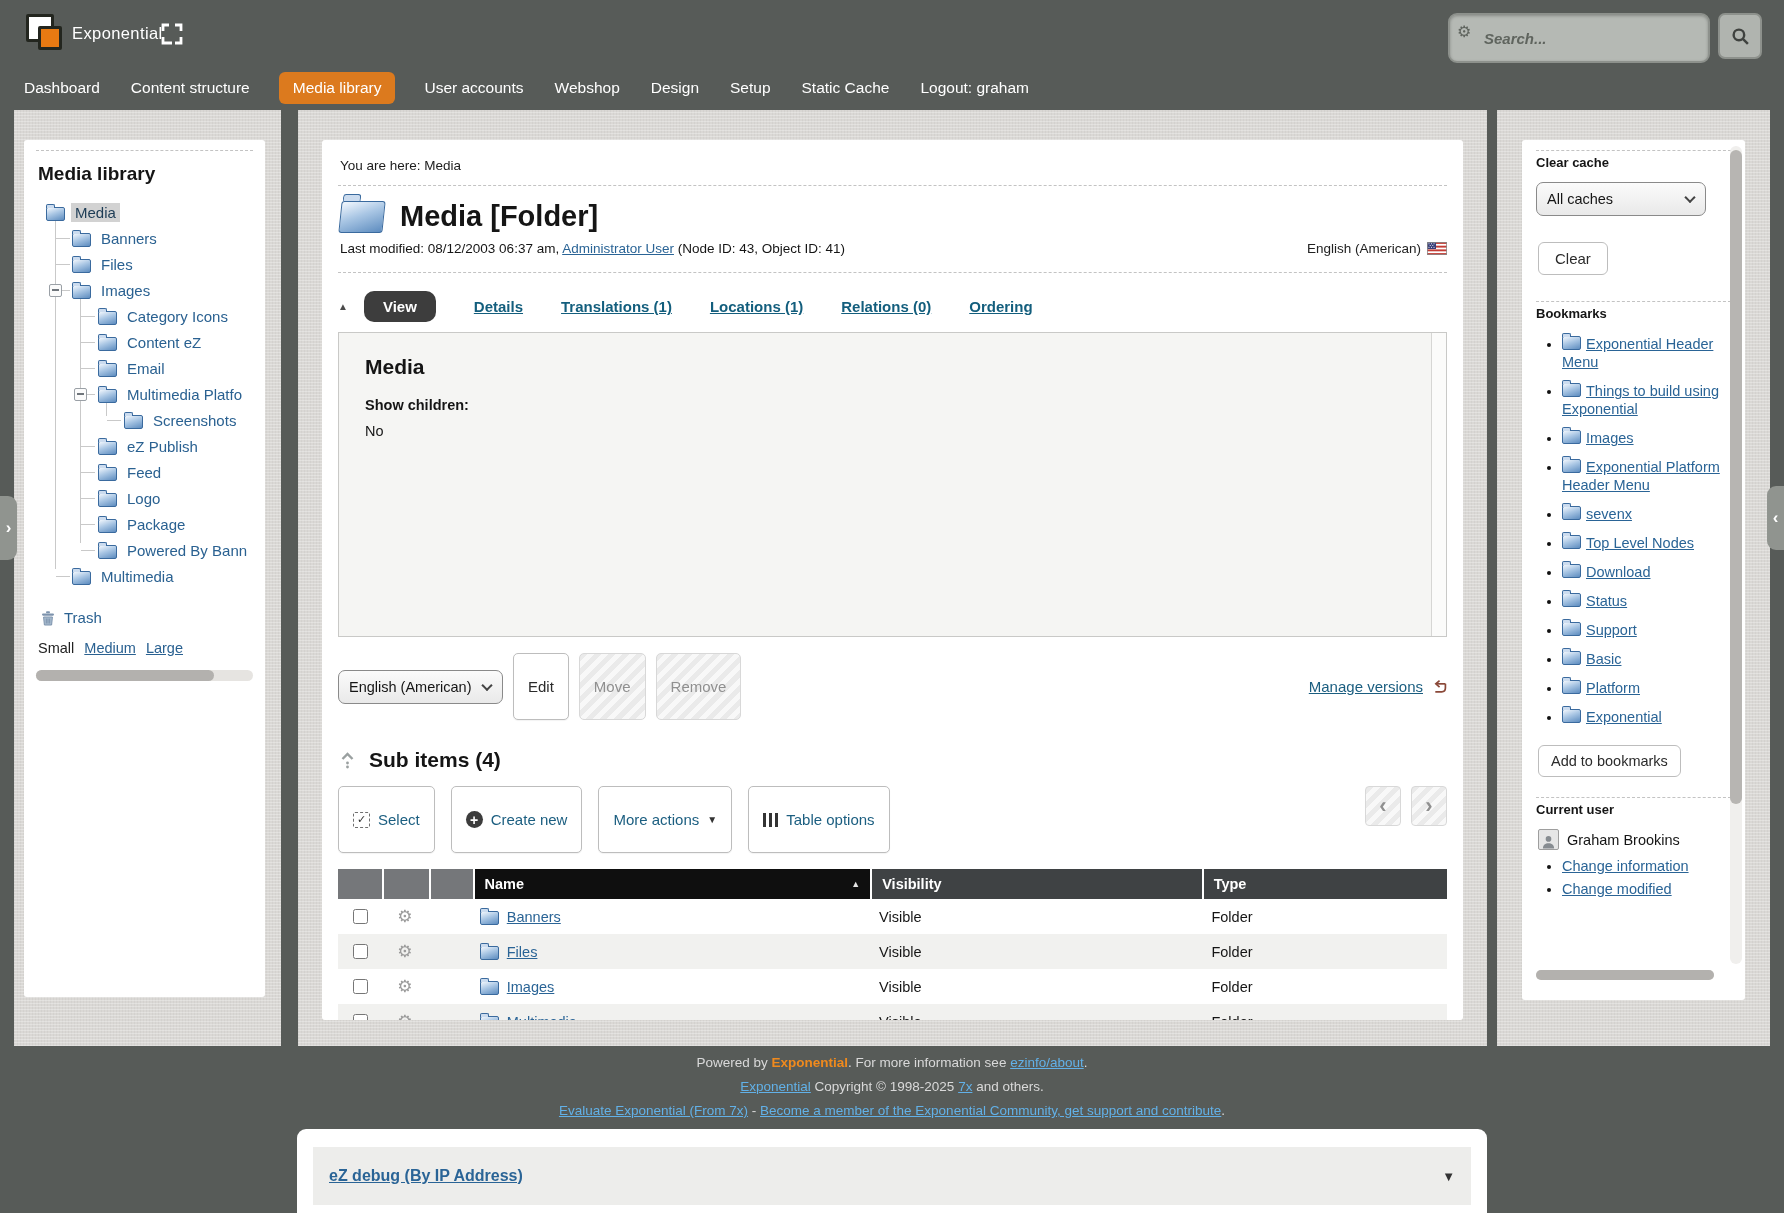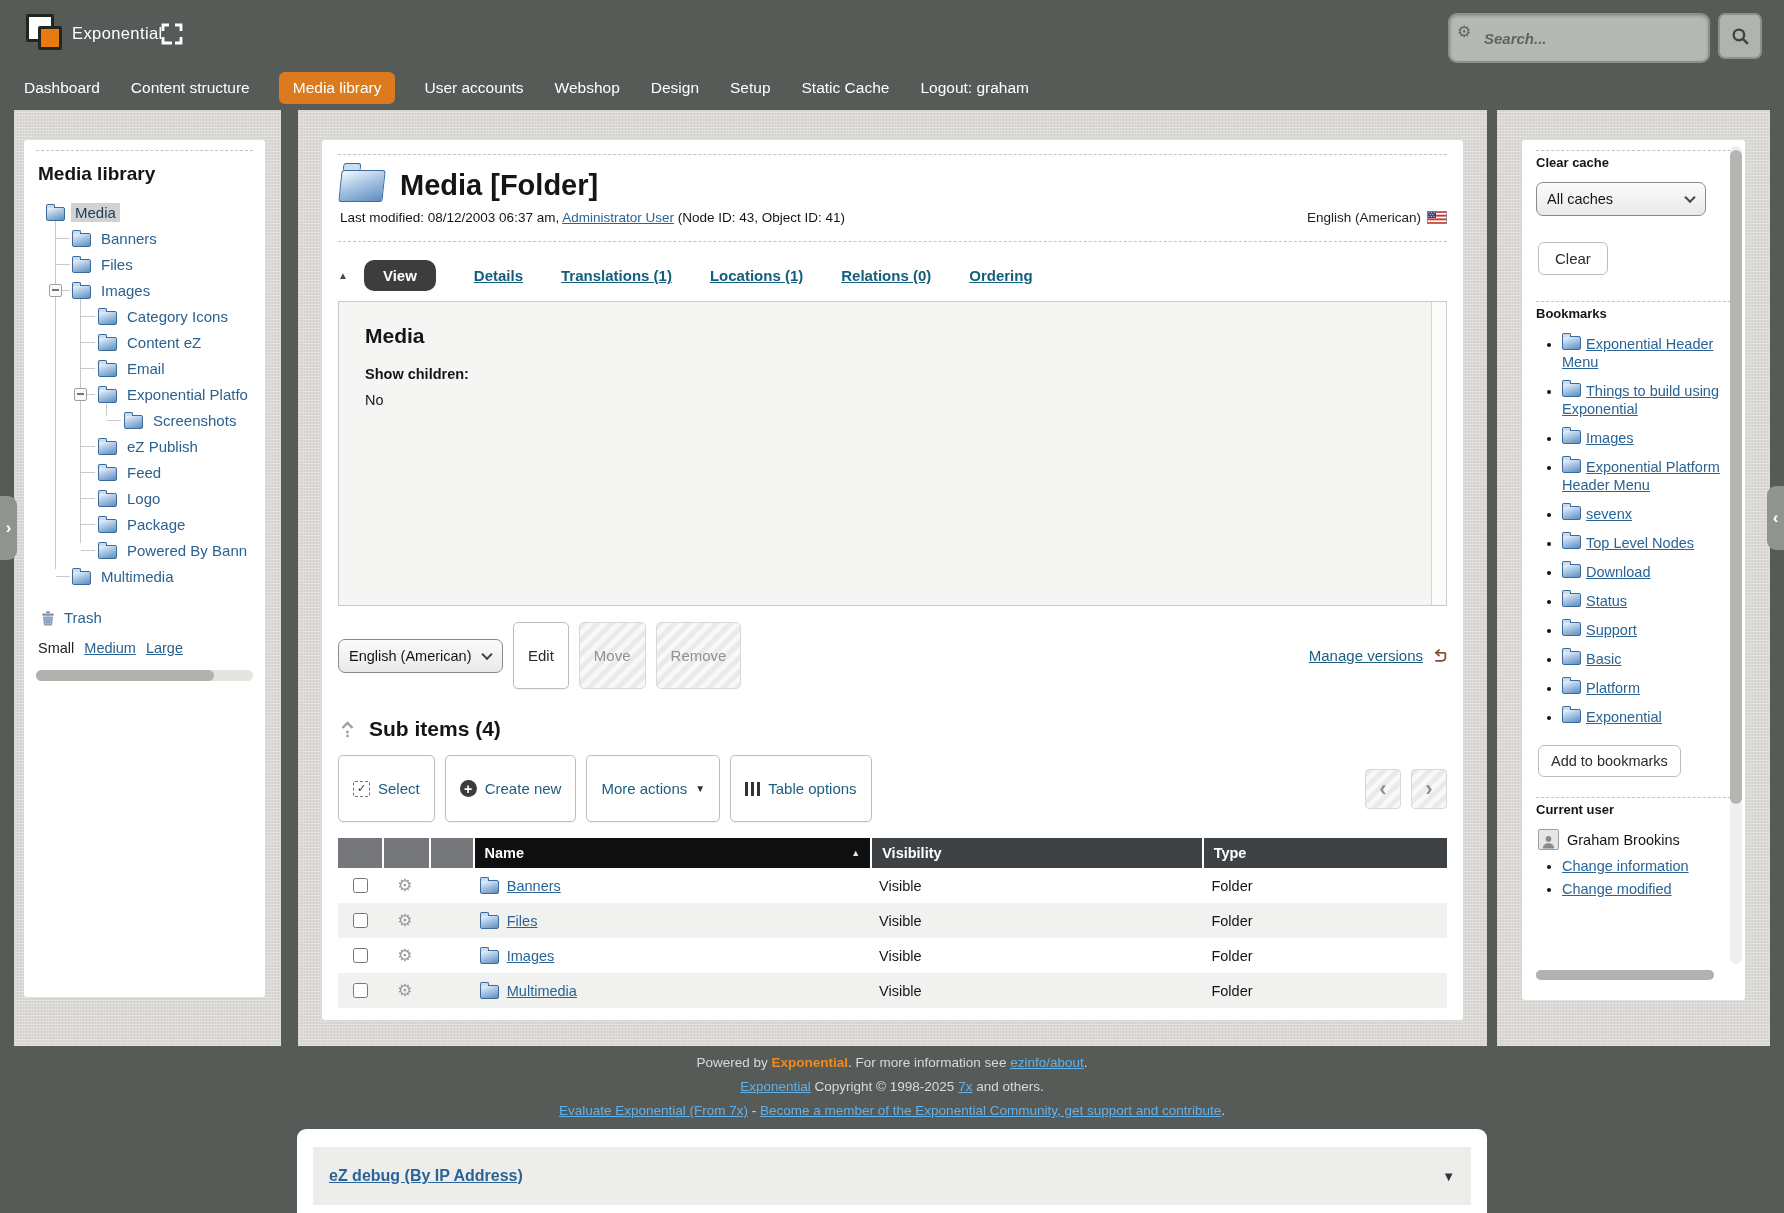--- a/index.html
+++ b/index.html
@@ -106,21 +106,21 @@
     border-radius:7px;padding:8px 30px 8px 10px;font-size:14.5px;font-family:"Liberation Sans",sans-serif;color:#151515;cursor:pointer;}
   .btn{display:inline-flex;align-items:center;gap:8px;background:#fff;border:1px solid #bdbdbd;border-radius:5px;
     padding:24px 14px;font-size:15px;color:#1b5e80;cursor:pointer;box-shadow:0 1px 1px rgba(0,0,0,.05);white-space:nowrap;}
   .btn-dark{color:#2b2b2b;}
   .btn-disabled{background:repeating-linear-gradient(135deg,#eaeaea 0 5px,#f8f8f8 5px 10px);color:#8f8f8f;
     border:1px solid #d8d8d8;cursor:default;box-shadow:none;}
   .mv{margin-left:auto;display:flex;align-items:center;gap:7px;}
   .mv a{font-size:15px;color:#1b5e80;text-decoration:underline;cursor:pointer;}
   .subhead{display:flex;align-items:center;gap:14px;margin:28px 0 0 2px;}
   .subhead h3{font-size:21px;margin:0;}
-  .toolbar{display:flex;align-items:center;gap:10px;margin-top:14px;}
+  .toolbar{display:flex;gap:16px;margin-top:14px;}
   .i-check{width:15px;height:14px;border:1.5px dashed #707070;border-radius:2px;display:inline-flex;align-items:center;
     justify-content:center;font-size:11px;color:#333;}
   .i-check::before{content:"✓";}
   .i-plus{width:17px;height:17px;border-radius:50%;background:#3c3c3c;color:#fff;display:inline-flex;align-items:center;
     justify-content:center;font-size:14px;font-weight:bold;}
   .i-plus::before{content:"+";}
   .i-caret-down{font-size:10px;color:#333;}
   .i-caret-down::before{content:"▼";}
   .i-cols{width:15px;height:14px;background:repeating-linear-gradient(90deg,#333 0 3px,transparent 3px 6px);}
   .arrowbtn{width:34px;height:38px;border-radius:4px;border:1px solid #d8d8d8;display:inline-flex;align-items:center;
@@ -297,21 +297,21 @@
 
       <div class="tree-row" data-depth="2">
 
         <span class="folder"></span>
         <a class="tree-label">Email</a>
       </div>
 
       <div class="tree-row" data-depth="2" data-expander="true">
         <span class="expander"></span>
         <span class="folder"></span>
-        <a class="tree-label">Exponential Platfo</a>
+        <a class="tree-label">Multimedia Platfo</a>
       </div>
 
       <div class="tree-row" data-depth="3">
 
         <span class="folder"></span>
         <a class="tree-label">Screenshots</a>
       </div>
 
       <div class="tree-row" data-depth="2">
 
@@ -362,20 +362,21 @@
     <span>Small</span>
     <a>Medium</a>
     <a>Large</a>
   </div>
   <div class="hscroll">
     <div class="thumb"></div>
   </div>
 </div>
 
 <div class="panel mainpanel">
+  <div class="crumb">You are here: Media</div>
   <div class="dash"></div>
   <div class="titlerow">
     <div class="bigfolder"></div>
     <h1>Media [Folder]</h1>
   </div>
   <div class="modrow">
     <div>
       <span>Last modified: 08/12/2003 06:37 am, </span><a>Administrator User</a><span> (Node ID: 43, Object ID: 41)</span>
     </div>
     <div class="langright">

